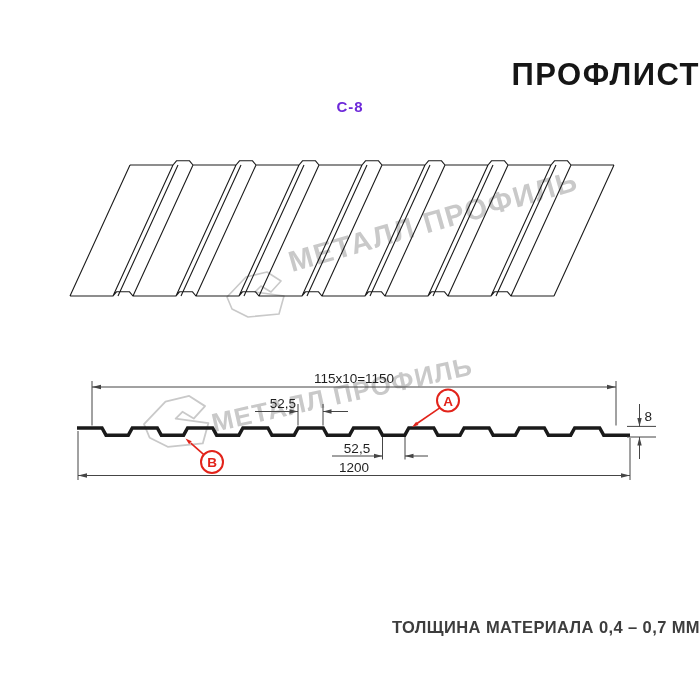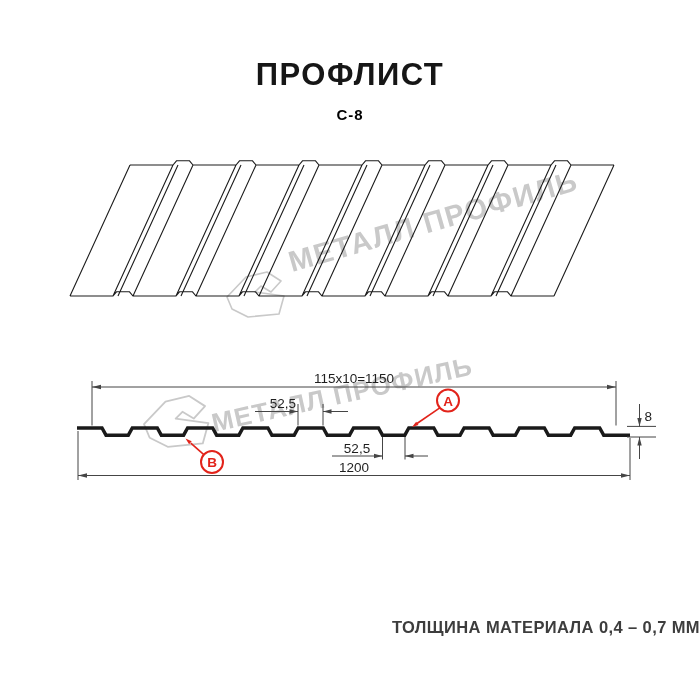--- a/index.html
+++ b/index.html
@@ -1,20 +1,20 @@
 <!DOCTYPE html>
 <html><head>
 <meta charset="utf-8">
 <style>
   html,body{margin:0;padding:0;background:#ffffff;width:700px;height:700px;overflow:hidden;}
   .page{position:relative;width:700px;height:700px;background:#fff;font-family:"Liberation Sans",sans-serif;}
-  .title{position:absolute;top:57px;left:0;width:700px;text-align:center;
+  .title{position:absolute;top:57px;left:0;width:700px;text-align:right;
          font-size:31px;font-weight:bold;letter-spacing:1.5px;color:#161616;}
   .subtitle{position:absolute;top:98px;left:0;width:700px;text-align:center;
-         font-size:15px;font-weight:bold;letter-spacing:1px;color:#000000;margin-top:8px;}
+         font-size:15px;font-weight:bold;letter-spacing:1px;color:#6d28d9;}
   .footer{position:absolute;top:618px;left:0;width:700px;text-align:right;
          font-size:16.5px;font-weight:bold;letter-spacing:0.4px;color:#3d3d3d;}
   svg.art{position:absolute;left:0;top:0;width:700px;height:700px;}
   .wm{fill:#c9c9c9;font-family:"Liberation Sans",sans-serif;font-weight:bold;}
   .wm-logo{stroke:#c9c9c9;stroke-width:1.6;fill:none;stroke-linejoin:round;}
   .sheet{stroke:#1c1c1c;stroke-width:1.1;fill:none;stroke-linejoin:miter;}
   .prof{stroke:#1a1a1a;stroke-width:3.4;fill:none;stroke-linejoin:miter;}
   .dim{stroke:#454545;stroke-width:1;fill:none;}
   .ah{fill:#454545;stroke:none;}
   .dimtxt{font-family:"Liberation Sans",sans-serif;font-size:13.5px;fill:#1f1f1f;}

